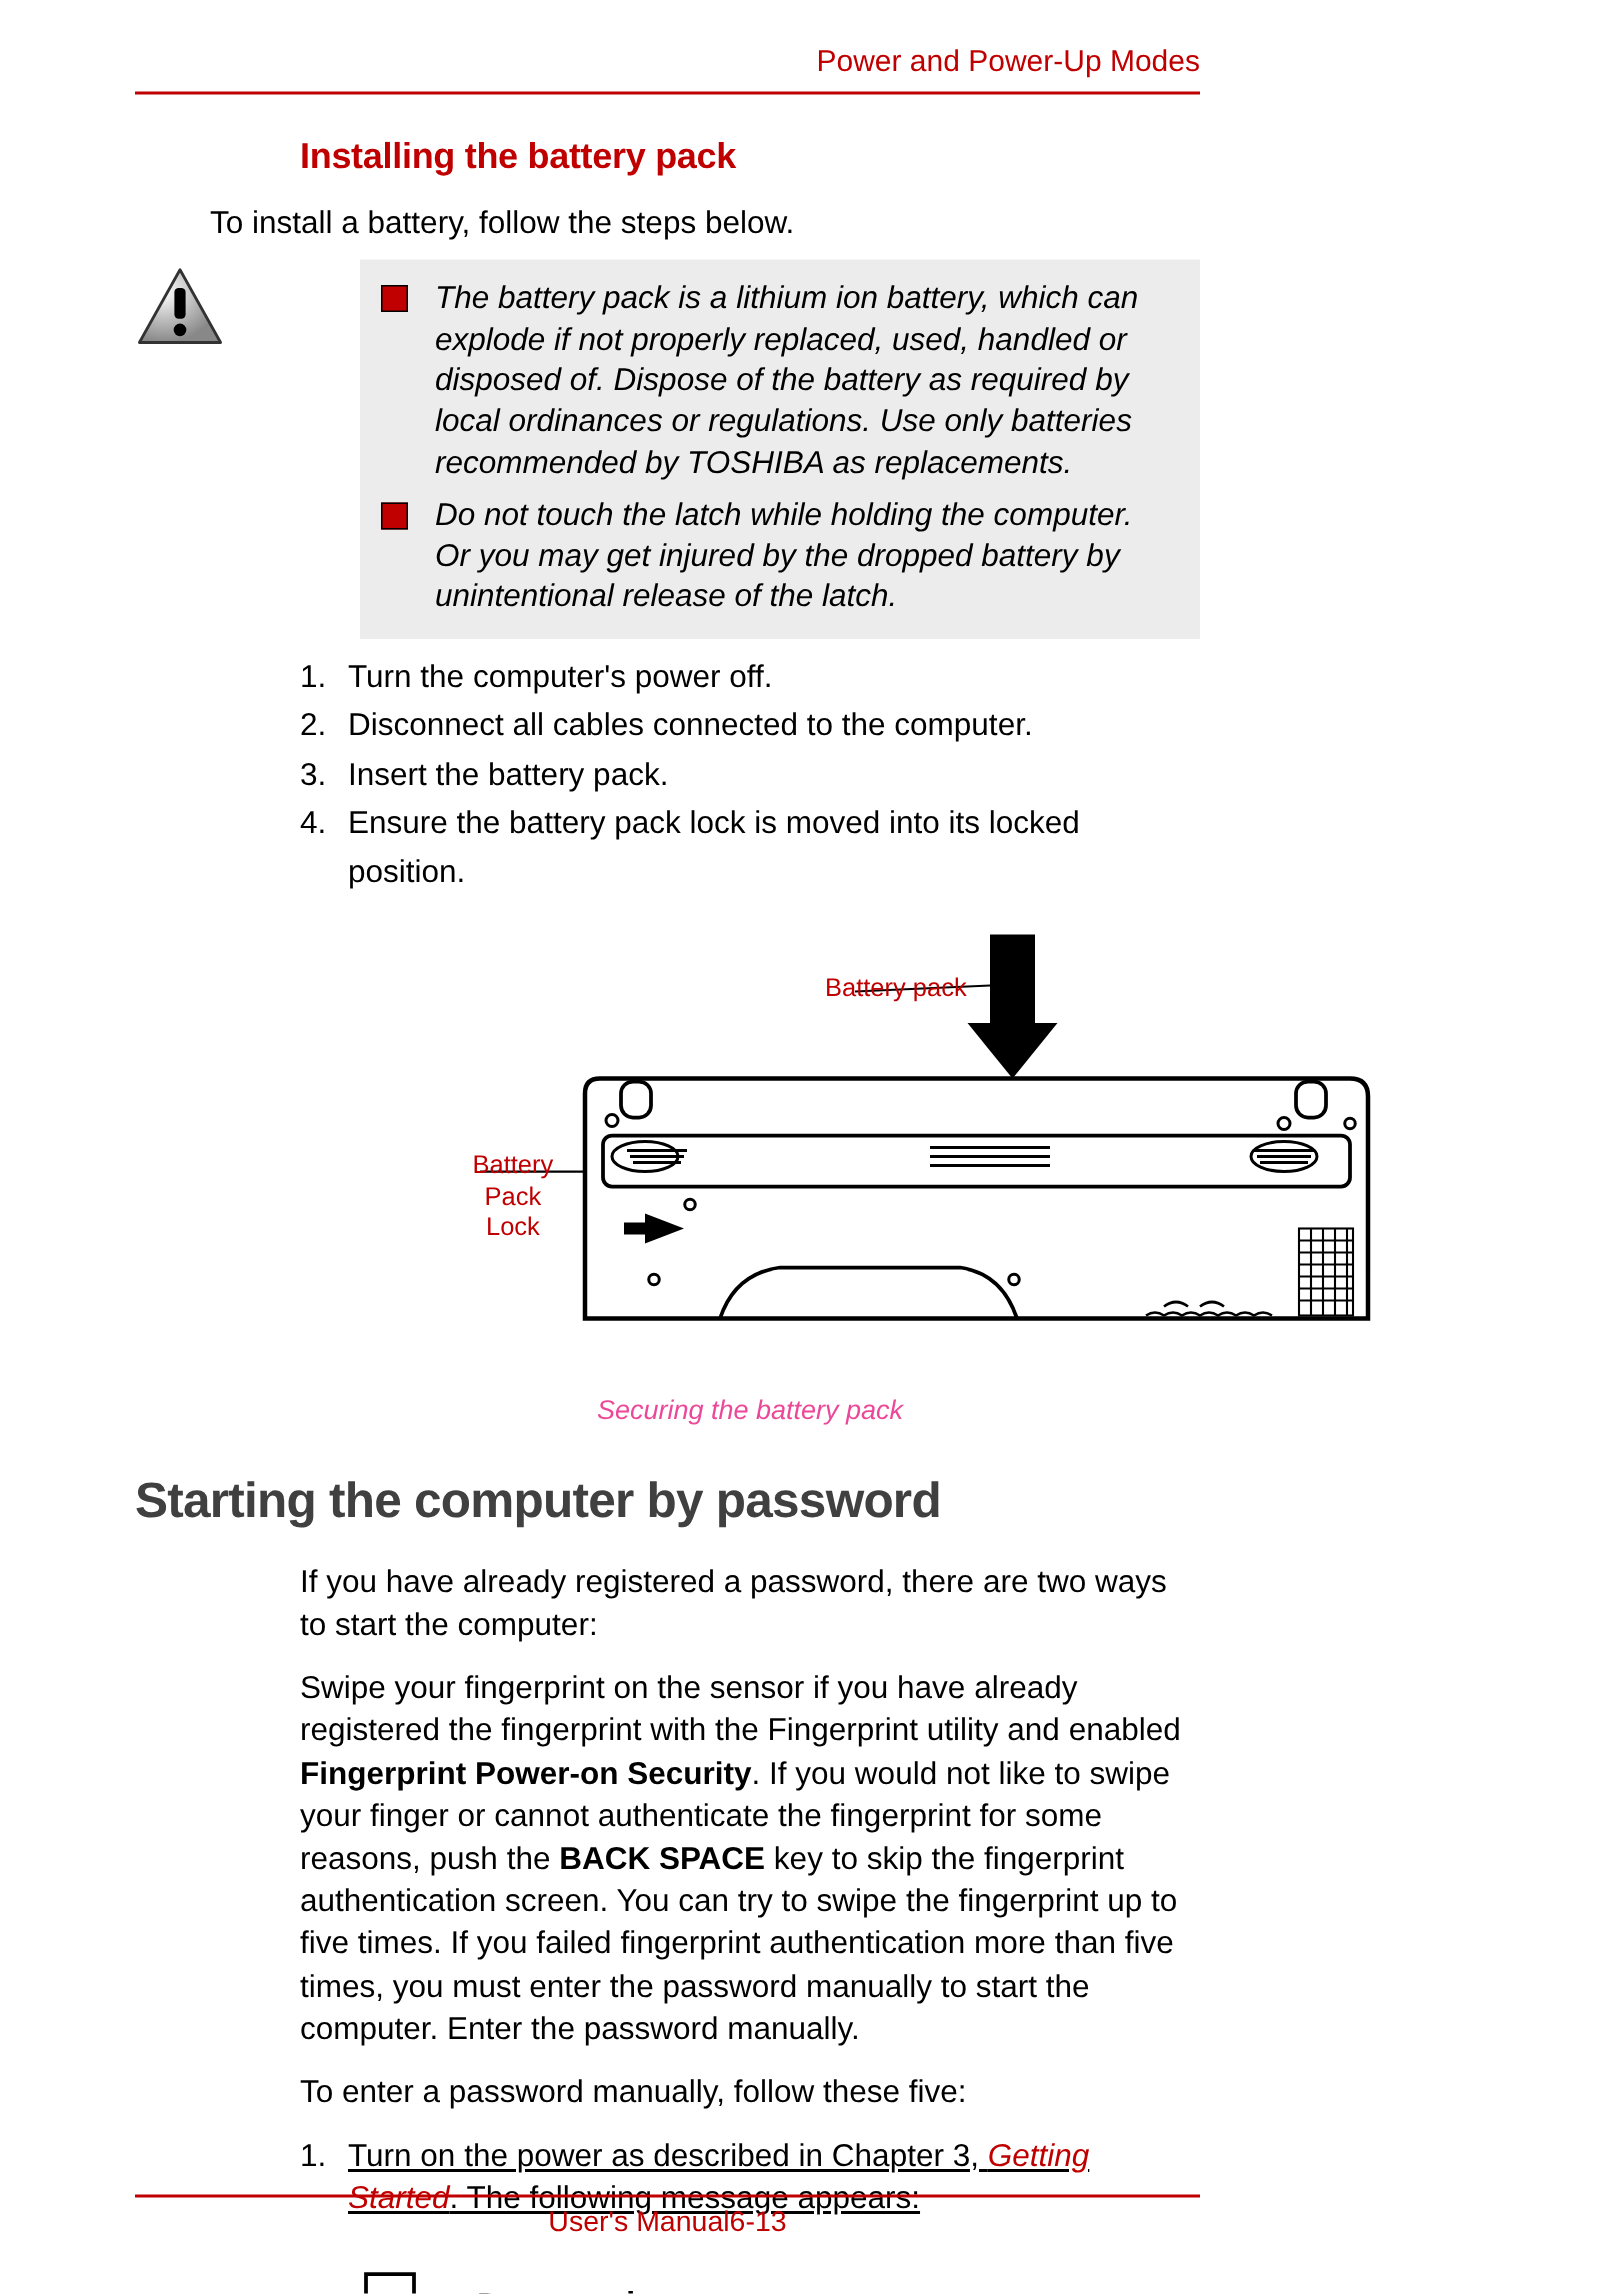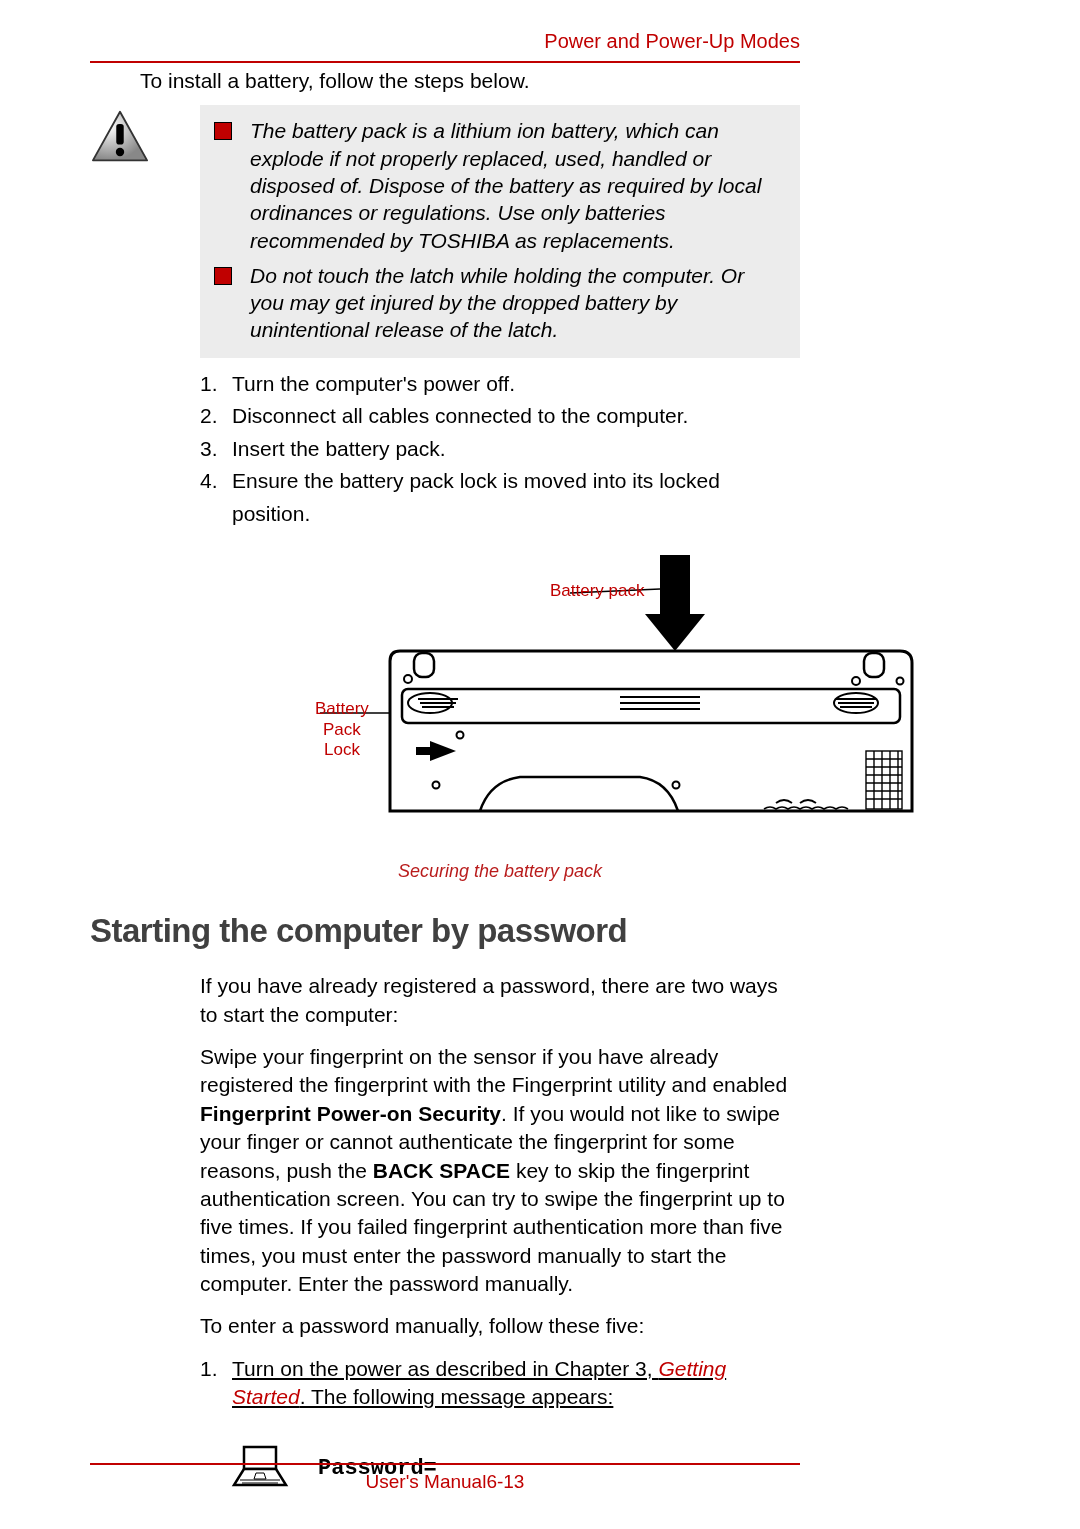--- a/index.html
+++ b/index.html
@@ -48,20 +48,21 @@
   }
   .warning-icon-col {
     width: 110px;
     flex-shrink: 0;
     padding-top: 4px;
   }
   .warning-box {
     background: #ececec;
     flex-grow: 1;
     padding: 8px 30px 10px 14px;
+    margin-left: 40px;
   }
   .warning-item {
     display: flex;
     padding: 4px 0;
   }
   .red-square {
     width: 16px;
     height: 16px;
     background: #c00000;
     flex-shrink: 0;
@@ -113,21 +114,21 @@
   .battery-lock-lbl {
     position: absolute;
     top: 148px;
     left: 115px;
     color: #c00000;
     font-size: 17px;
     text-align: center;
     line-height: 1.2;
   }
   .figure-caption {
-    color: #b91c1c;
+    color: #ec4899;
     font-style: italic;
     font-size: 18px;
     text-align: center;
     margin-top: 6px;
   }
   .main-heading {
     color: #404040;
     font-weight: bold;
     font-size: 33px;
     margin: 30px 0 22px 0;
@@ -192,20 +193,21 @@
   }
   .warning-svg { width: 60px; height: 56px; }
 </style>
 </head>
 <body>
 
 <div class="page">
   <div class="header-text">Power and Power-Up Modes</div>
   <div class="header-line"></div>
 
+  <div class="sub-heading">Installing the battery pack</div>
   <div class="body-text">To install a battery, follow the steps below.</div>
 
   <div class="warning-row">
     <div class="warning-icon-col">
       <span>
         <svg class="warning-svg" viewBox="0 0 64 60">
           <defs>
             <radialGradient id="g1" cx="30%" cy="30%" r="70%">
               <stop offset="0%" stop-color="#fff"></stop>
               <stop offset="100%" stop-color="#888"></stop>

